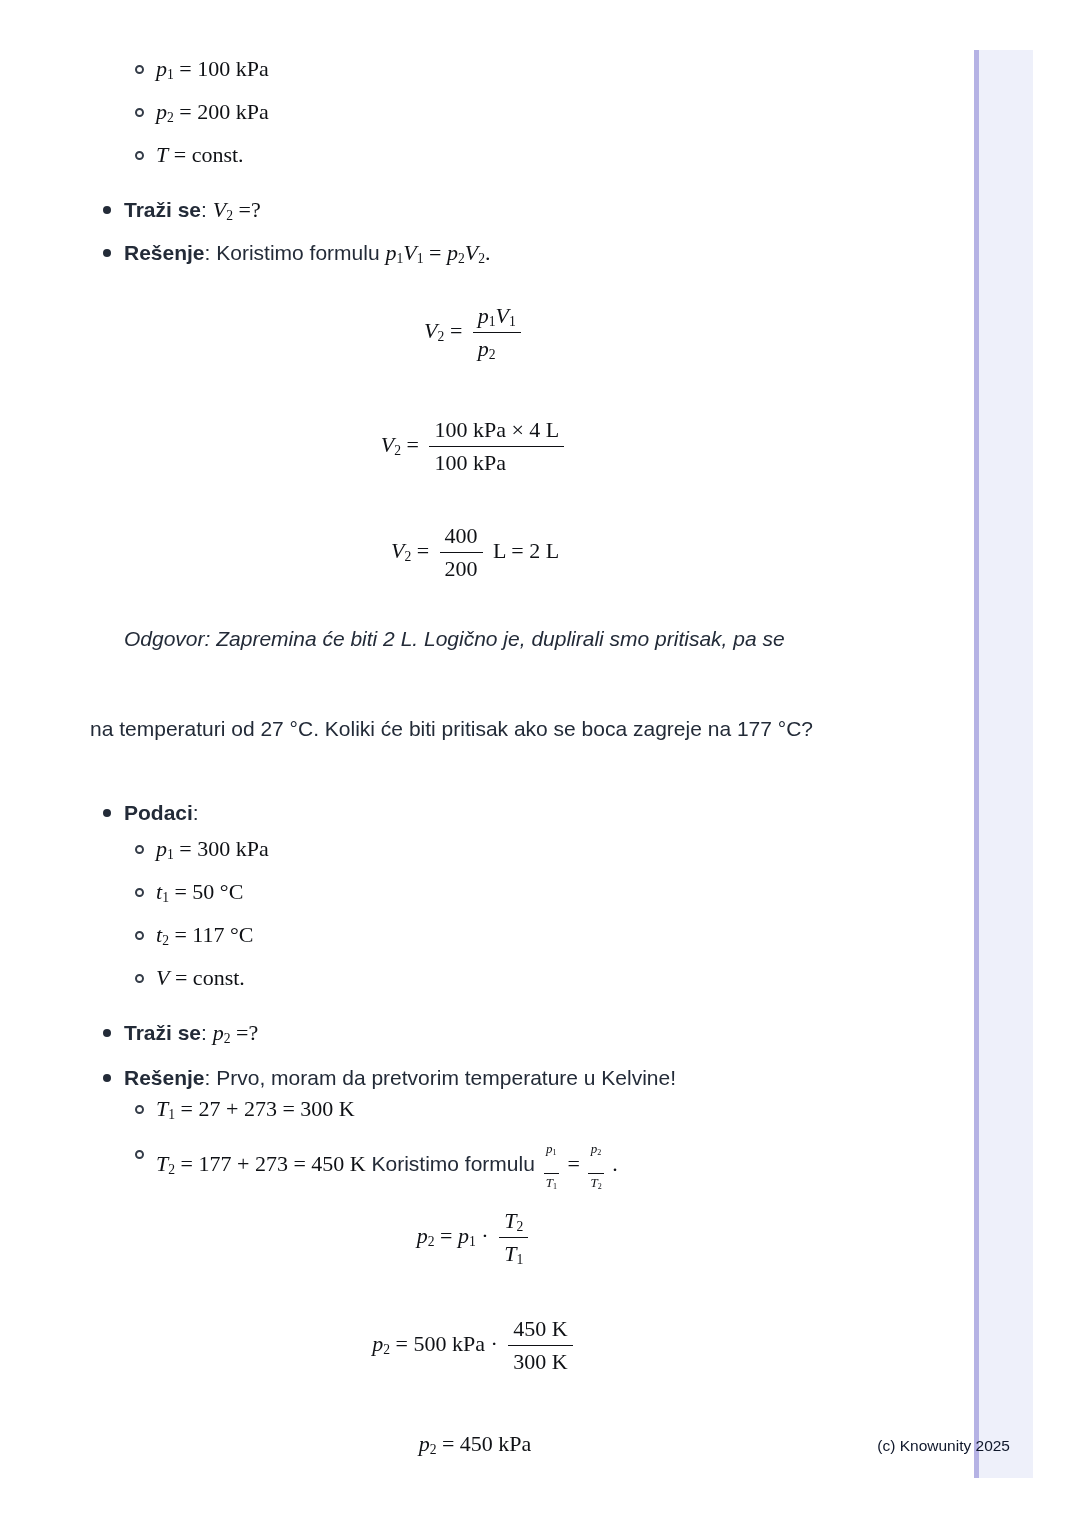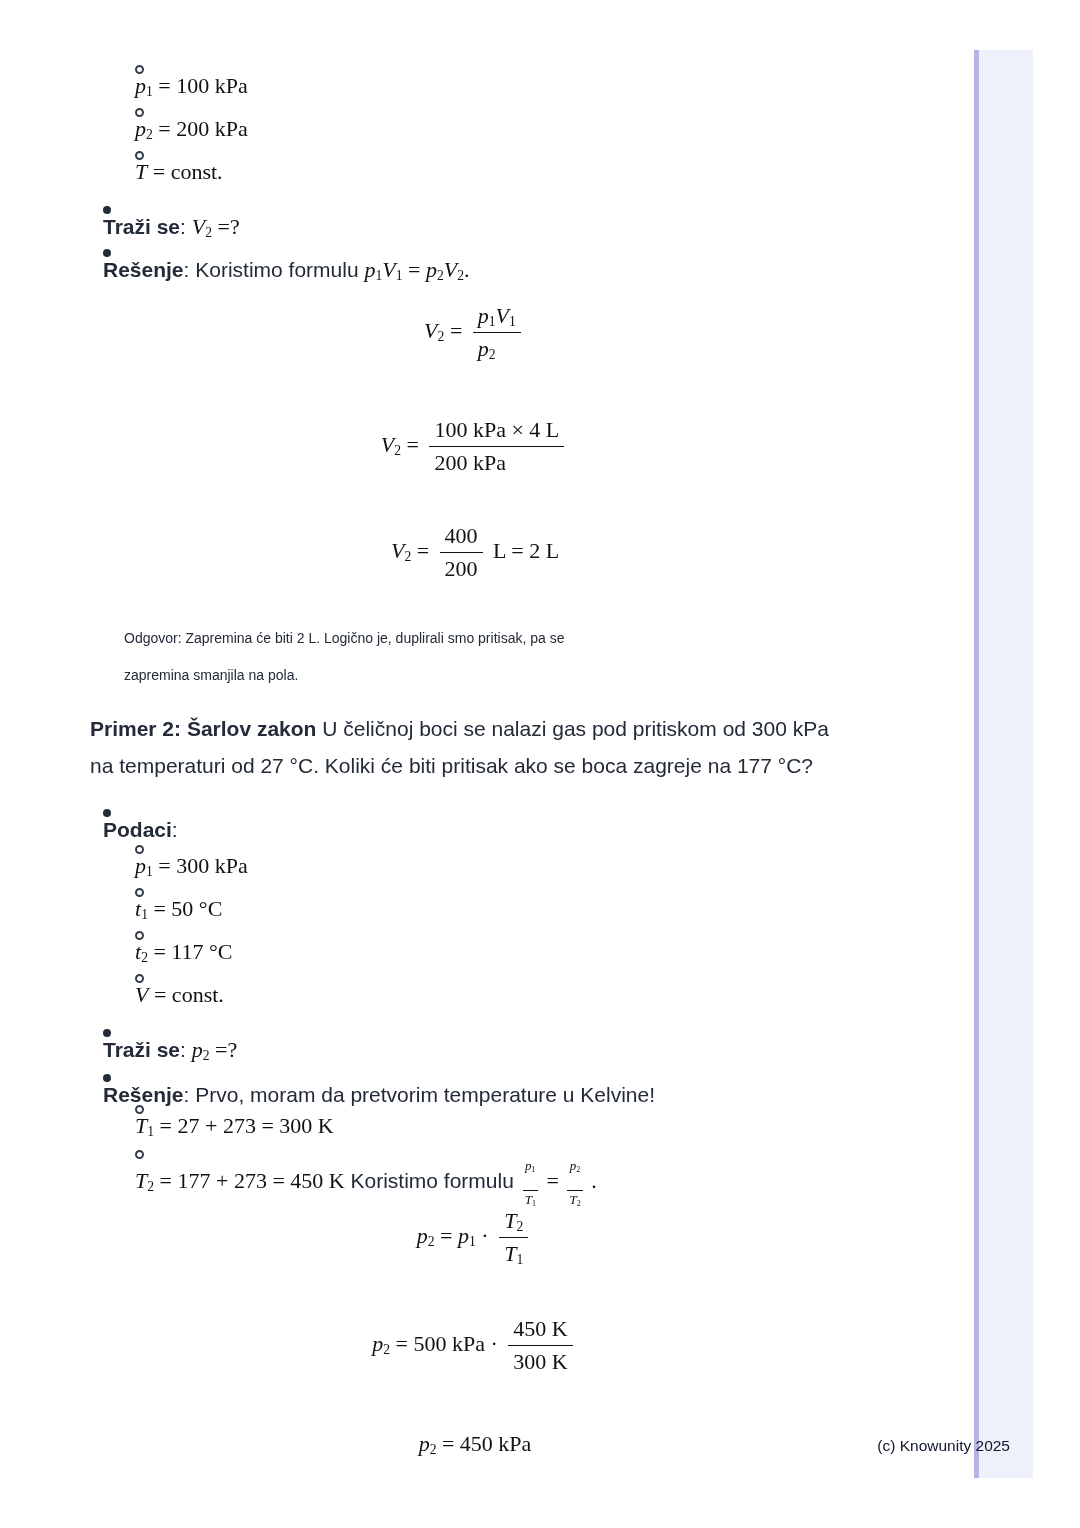--- a/index.html
+++ b/index.html
@@ -4,21 +4,21 @@
 <style>
   * { margin:0; padding:0; box-sizing:border-box; }
   html, body { width:1080px; height:1528px; }
   body {
     position:relative;
     background:#ffffff;
     overflow:hidden;
     font-family:"Liberation Sans", sans-serif;
     color:#232b38;
   }
-  .row { position:absolute; display:flex; align-items:flex-start; white-space:nowrap;flex-direction:column; }
+  .row { position:absolute; display:flex; align-items:flex-start; white-space:nowrap; }
   .row.sub  { left:135px; }
   .row.main { left:103px; }
   .ring {
     flex:0 0 auto; width:9px; height:9px; margin-top:8px; margin-right:12px;
     border:2px solid #343c48; border-radius:50%;
   }
   .disc {
     flex:0 0 auto; width:8px; height:8px; margin-top:9px; margin-right:13px;
     background:#232b38; border-radius:50%;
   }
@@ -37,21 +37,21 @@
     white-space:nowrap;
   }
   .frac { display:inline-block; vertical-align:middle; text-align:left; margin:0 5px; }
   .frac > .num { display:block; line-height:26px; padding:0 5px 3px; border-bottom:1.5px solid #0f1115; }
   .frac > .den { display:block; line-height:26px; padding:3px 5px 0; }
   .sfrac { display:inline-block; vertical-align:middle; text-align:center; font-size:13px; margin:0 3px; line-height:1; }
   .sfrac > .num { display:block; padding:0 2px 18px; border-bottom:1px solid #0f1115; }
   .sfrac > .den { display:block; padding:2px 2px 0; }
   .odgovor {
     position:absolute; left:124px; top:620px;
-    font-size:14px; line-height:37px; white-space:nowrap;
+    font-size:21px; line-height:37px; font-style:italic; white-space:nowrap;
   }
   .primer {
     position:absolute; left:90px; top:710px;
     font-size:21px; line-height:37px; white-space:nowrap;
   }
   .footer {
     position:absolute; top:1437px; right:70px;
     font-size:15.5px; color:#0f172a; z-index:3; white-space:nowrap;
   }
   .scrollbar {
@@ -80,30 +80,28 @@
   <div class="row main" style="top:197px">
     <span class="disc"></span>
     <span class="mixedtext"><b class="lbl">Traži se</b><span>: </span><span class="math"><span class="mv">V</span><sub class="ms">2</sub><span class="mr"> =?</span></span></span>
   </div>
   <div class="row main" style="top:240px">
     <span class="disc"></span>
     <span class="mixedtext"><b class="lbl">Rešenje</b><span>: Koristimo formulu </span><span class="math"><span class="mv">p</span><sub class="ms">1</sub><span class="mv">V</span><sub class="ms">1</sub><span class="mr"> = </span><span class="mv">p</span><sub class="ms">2</sub><span class="mv">V</span><sub class="ms">2</sub><span class="mr">.</span></span></span>
   </div>
 
   <div class="formula" style="top:303px"><span class="math"><span class="mv">V</span><sub class="ms">2</sub><span class="mr"> = </span><span class="frac"><span class="num"><span class="mv">p</span><sub class="ms">1</sub><span class="mv">V</span><sub class="ms">1</sub></span><span class="den"><span class="mv">p</span><sub class="ms">2</sub></span></span></span></div>
-  <div class="formula" style="top:417px"><span class="math"><span class="mv">V</span><sub class="ms">2</sub><span class="mr"> = </span><span class="frac"><span class="num"><span class="mr">100 kPa × 4 L</span></span><span class="den"><span class="mr">200 kPa</span></span></span></span></div>
+  <div class="formula" style="top:417px"><span class="math"><span class="mv">V</span><sub class="ms">2</sub><span class="mr"> = </span><span class="frac"><span class="num"><span class="mr">100 kPa × 4 L</span></span><span class="den"><span class="mr">100 kPa</span></span></span></span></div>
   <div class="formula" style="top:523px"><span class="math"><span class="mv">V</span><sub class="ms">2</sub><span class="mr"> = </span><span class="frac"><span class="num"><span class="mr">400</span></span><span class="den"><span class="mr">200</span></span></span><span class="mr"> L = 2 L</span></span></div>
 
   <div class="odgovor">
     <div>Odgovor: Zapremina će biti 2 L. Logično je, duplirali smo pritisak, pa se</div>
-    <div>zapremina smanjila na pola.</div>
   </div>
 
   <div class="primer">
-    <div><b class="lbl">Primer 2: Šarlov zakon</b><span> U čeličnoj boci se nalazi gas pod pritiskom od 300 kPa</span></div>
     <div>na temperaturi od 27 °C. Koliki će biti pritisak ako se boca zagreje na 177 °C?</div>
   </div>
 
   <div class="row main" style="top:800px">
     <span class="disc"></span>
     <span class="mixedtext"><b class="lbl">Podaci</b><span>:</span></span>
   </div>
 
   <div class="row sub" style="top:837px">
     <span class="ring"></span>

